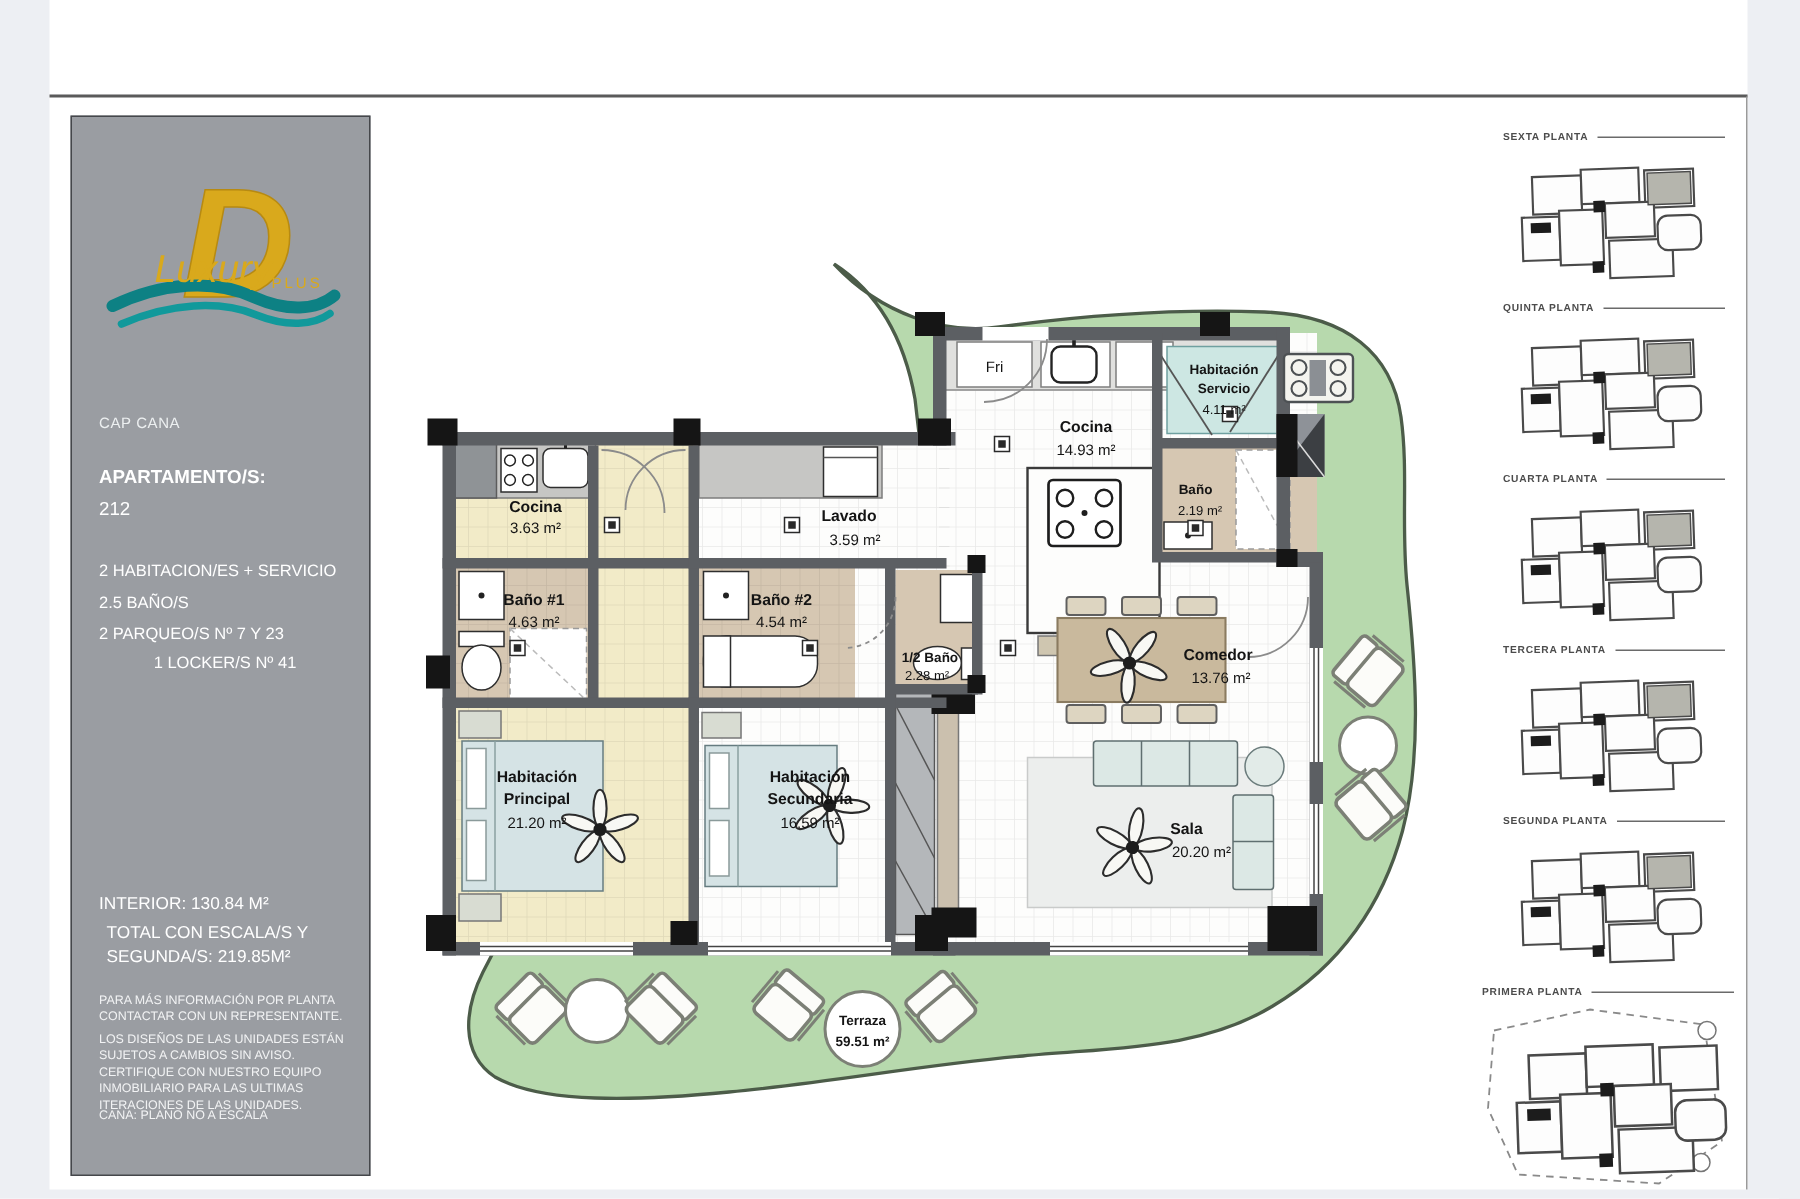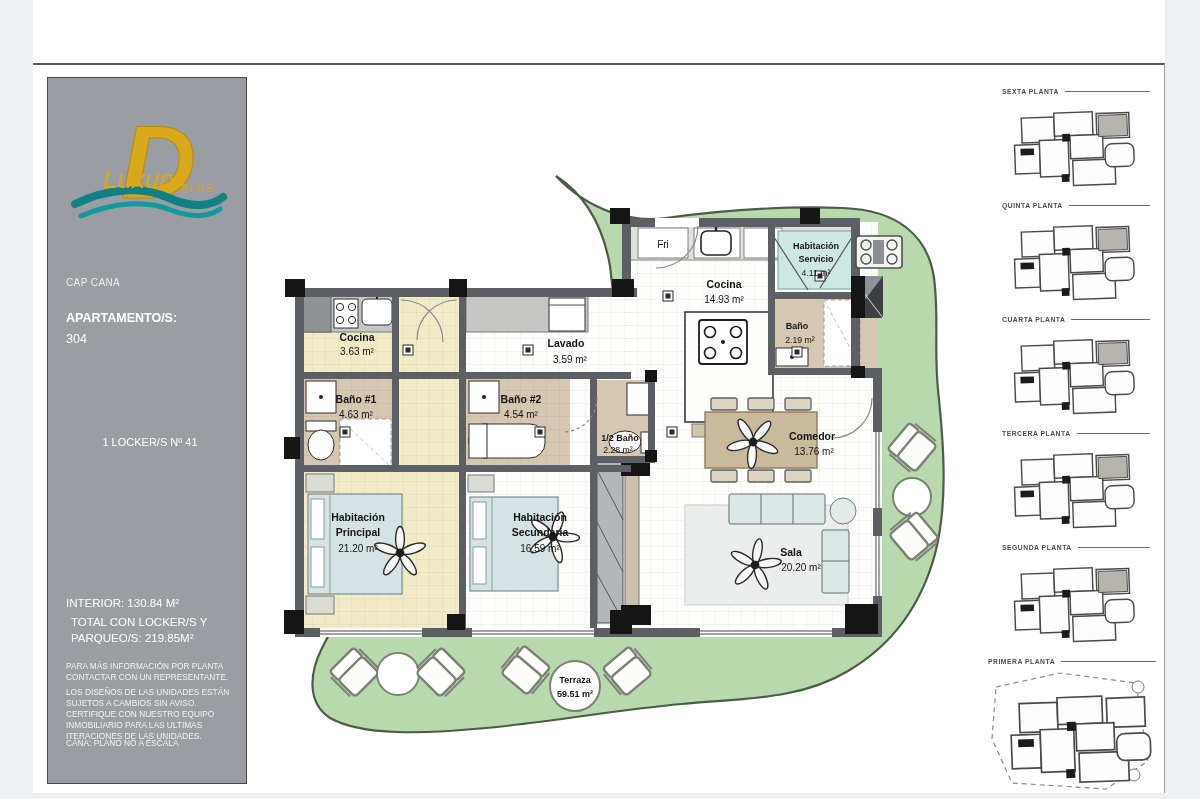--- a/index.html
+++ b/index.html
@@ -56,29 +56,34 @@
         <path d="M 12,108 C 45,92 80,90 106,102 C 128,112 148,111 160,101" fill="none" stroke="#0d8184" stroke-width="8" stroke-linecap="round"></path>
         <path d="M 18,120 C 50,106 84,104 108,114 C 128,122 146,121 157,113" fill="none" stroke="#11999b" stroke-width="5" stroke-linecap="round"></path>
         <text x="40" y="92" font-family="DejaVu Serif, serif" font-style="italic" font-size="26" fill="#d9a91c">Luxury</text>
         <text x="118" y="96" font-size="10" letter-spacing="2" fill="#d9a91c">PLUS</text>
       </svg>
     </div>
 
     <div class="sb-abs brand-sub">CAP CANA</div>
 
     <div class="sb-abs apt">APARTAMENTO/S:</div>
-    <div class="sb-abs apt-num">304</div>
-
+    <div class="sb-abs apt-num">212</div>
+
+    <div class="sb-abs features">
+      <div>2 HABITACION/ES + SERVICIO</div>
+      <div>2.5 BAÑO/S</div>
+      <div>2 PARQUEO/S Nº 7 Y 23</div>
+    </div>
     <div class="sb-abs locker">1 LOCKER/S Nº 41</div>
 
     <div class="sb-abs areas">
       <div>INTERIOR: 130.84 M²</div>
     </div>
-    <div class="sb-abs total1">TOTAL CON LOCKER/S Y</div>
-    <div class="sb-abs total2">PARQUEO/S:  219.85M²</div>
+    <div class="sb-abs total1">TOTAL CON ESCALA/S Y</div>
+    <div class="sb-abs total2">SEGUNDA/S:  219.85M²</div>
 
     <div class="sb-abs disc1">PARA MÁS INFORMACIÓN POR PLANTA CONTACTAR CON UN REPRESENTANTE.</div>
     <div class="sb-abs disc2">LOS DISEÑOS DE LAS UNIDADES ESTÁN SUJETOS A CAMBIOS SIN AVISO. CERTIFIQUE CON NUESTRO EQUIPO INMOBILIARIO PARA LAS ULTIMAS ITERACIONES DE LAS UNIDADES.</div>
     <div class="sb-abs note">CANA: PLANO NO A ESCALA</div>
   </aside>
 
   <svg class="plan" viewBox="260 175 720 575">
     <defs>
       <pattern id="pgrid" width="13" height="13" patternUnits="userSpaceOnUse">
         <path d="M13,0 H0 V13" fill="none" stroke="rgba(0,0,0,0.08)" stroke-width="1"></path>

